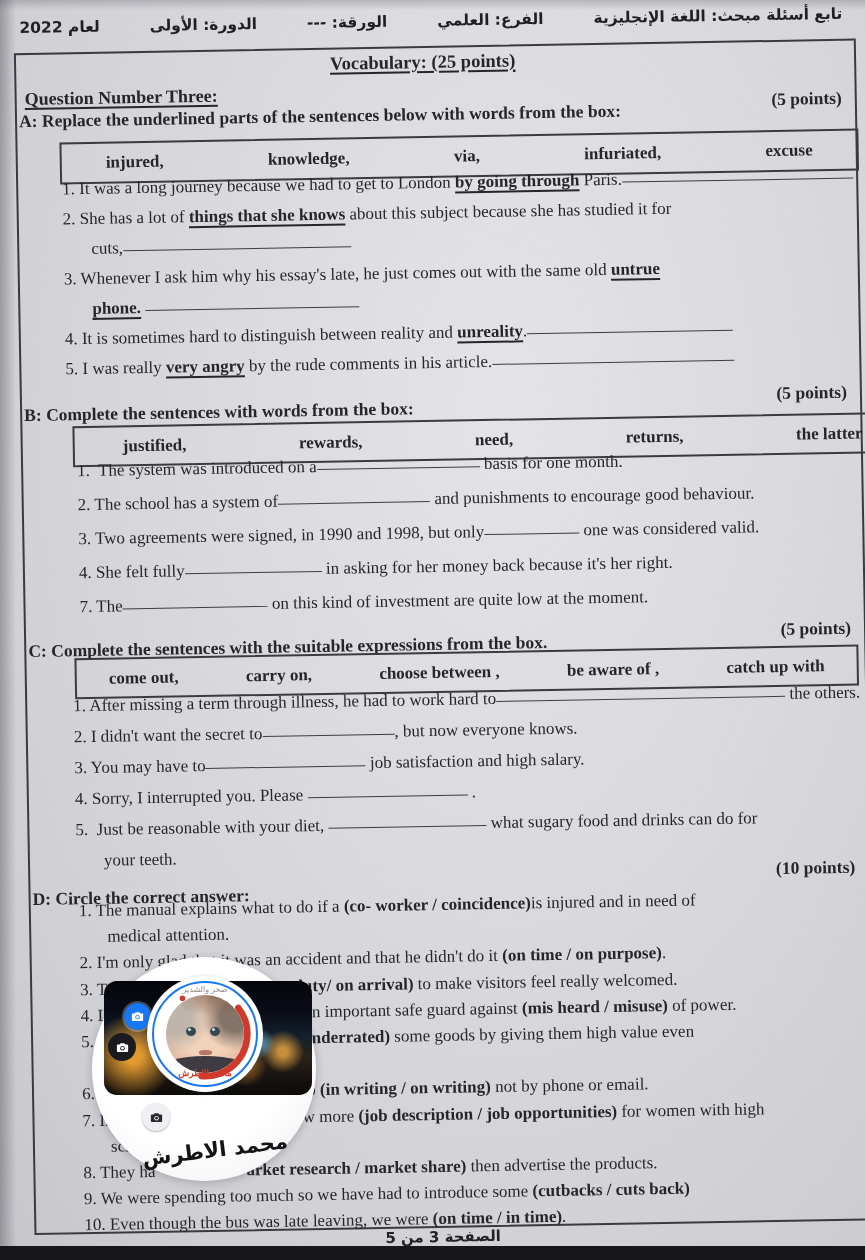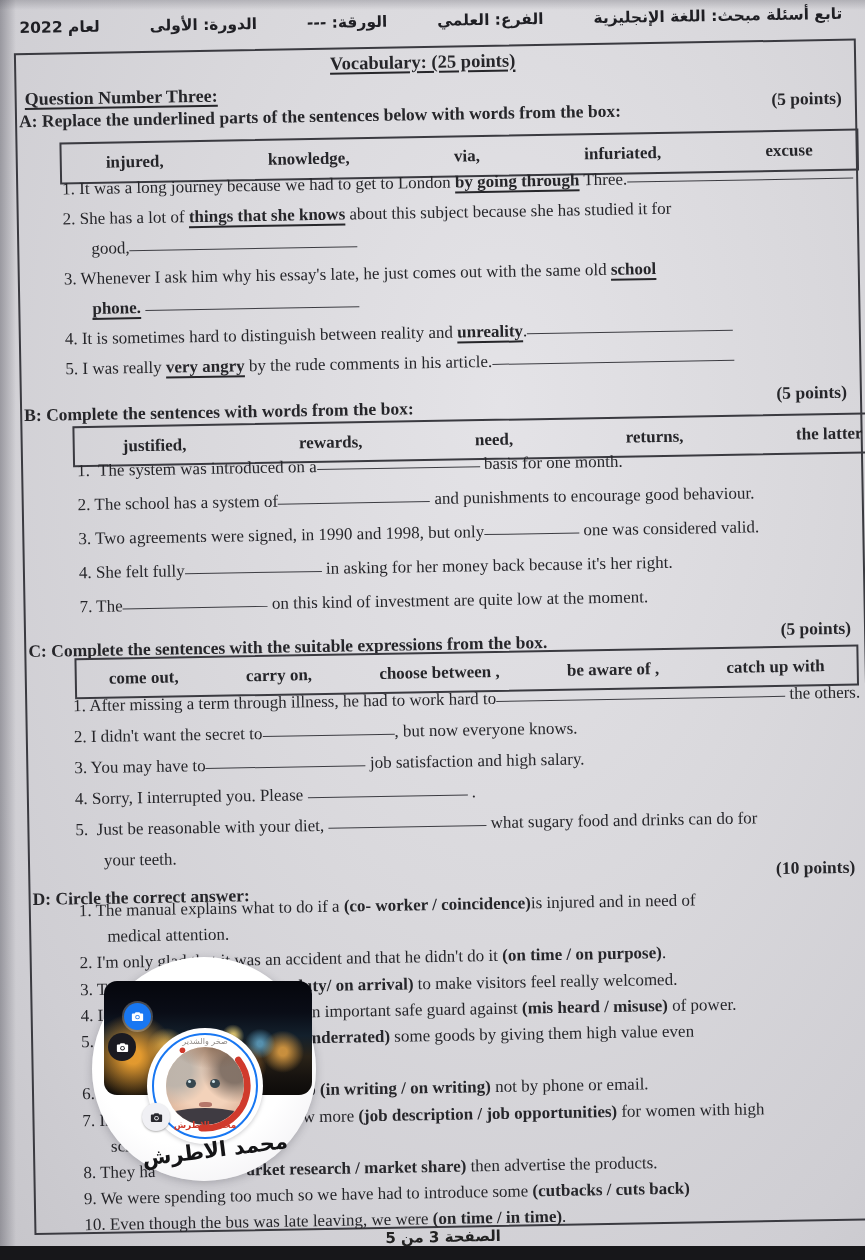--- a/index.html
+++ b/index.html
@@ -76,22 +76,22 @@
               radial-gradient(circle at 75% 55%, rgba(110,190,230,.7) 0 1.6%, rgba(110,190,230,0) 9%),
               radial-gradient(circle at 86% 62%, rgba(240,170,70,.8) 0 2.2%, rgba(240,170,70,0) 11%),
               radial-gradient(circle at 40% 70%, rgba(235,150,60,.7) 0 3%, rgba(235,150,60,0) 14%),
               radial-gradient(circle at 68% 74%, rgba(210,130,50,.6) 0 3%, rgba(210,130,50,0) 13%),
               linear-gradient(180deg,#05060c 0%,#0a0d17 28%,#13202c 48%,#2a2318 66%,#171310 84%,#0d0b09 100%);}
   .wm-ico{position:absolute;border-radius:50%;display:flex;align-items:center;justify-content:center;}
   .ico-blue{left:124px;top:1003px;width:27px;height:27px;background:#1877f2;box-shadow:0 0 0 2px rgba(255,255,255,.25);}
   .ico-dark{left:108px;top:1033px;width:28px;height:28px;background:#1a1a21;}
   .ico-light{left:142px;top:1103px;width:28px;height:28px;background:#f0f0f4;box-shadow:0 1px 2px rgba(0,0,0,.3);}
   .wm-ico svg{width:15px;height:15px;}
-  .wm-profile{position:absolute;left:147px;top:1028px;width:116px;height:116px;border-radius:50%;
-              background:#ffffff;box-shadow:0 1px 4px rgba(40,40,50,.25);}
+  .wm-profile{position:absolute;left:147px;top:976px;width:116px;height:116px;border-radius:50%;
+              background:#ffffff;box-shadow:0 1px 4px rgba(40,40,50,.25);font-family:Liberation Serif, serif;}
   .wm-profile .bluering{position:absolute;inset:5px;border:2.5px solid #1877f2;border-radius:50%;}
   .ring-top{position:absolute;top:9px;left:0;width:100%;text-align:center;font-size:8px;color:#8f8a86;}
   .ring-name{position:absolute;bottom:14px;left:0;width:100%;text-align:center;font-size:9px;font-weight:bold;color:#d03a2c;}
   .baby{position:absolute;inset:19px;border-radius:50%;overflow:hidden;
         background:radial-gradient(circle at 52% 40%, #f3d2ba 0 48%, #e3bda4 70%, #c7ab96 100%);}
   .baby .bg{position:absolute;inset:0;background:
         radial-gradient(circle at 12% 30%, rgba(185,178,170,.9) 0 18%, rgba(185,178,170,0) 40%),
         radial-gradient(circle at 88% 28%, rgba(120,105,95,.9) 0 16%, rgba(120,105,95,0) 38%);}
   .baby .hair{position:absolute;left:8%;top:-6%;width:90%;height:34%;border-radius:50%;
         background:radial-gradient(ellipse at 60% 20%, rgba(128,100,80,.85), rgba(128,100,80,0) 70%);}
@@ -129,24 +129,24 @@
       <span class="pts">(5 points)</span>
     </div>
     <div class="wordbox bx-a">
         <span>injured,</span>
         <span>knowledge,</span>
         <span>via,</span>
         <span>infuriated,</span>
         <span>excuse</span>
       </div>
     <div class="items it-a">
-        <div class="line"><span class="">1. It was a long journey because we had to get to London </span><span class="b u">by going through</span><span class=""> Three.</span><span class="bl" style="flex: 1 1 auto;"></span></div>
+        <div class="line"><span class="">1. It was a long journey because we had to get to London </span><span class="b u">by going through</span><span class=""> Paris.</span><span class="bl" style="flex: 1 1 auto;"></span></div>
         <div class="line"><span class="">2. She has a lot of </span><span class="b u">things that she knows</span><span class=""> about this subject because she has studied it for</span></div>
-        <div class="line" style="padding-left: 28px;"><span class="">good,</span><span class="bl" style="width: 228px;"></span></div>
-        <div class="line"><span class="">3. Whenever I ask him why his essay's late, he just comes out with the same old </span><span class="b u">school</span></div>
+        <div class="line" style="padding-left: 28px;"><span class="">cuts,</span><span class="bl" style="width: 228px;"></span></div>
+        <div class="line"><span class="">3. Whenever I ask him why his essay's late, he just comes out with the same old </span><span class="b u">untrue</span></div>
         <div class="line" style="padding-left: 28px;"><span class="b u">phone.</span><span class=""> </span><span class="bl" style="width: 214px;"></span></div>
         <div class="line"><span class="">4. It is sometimes hard to distinguish between reality and </span><span class="b u">unreality</span><span class="">.</span><span class="bl" style="width: 206px;"></span></div>
         <div class="line"><span class="">5. I was really </span><span class="b u">very angry</span><span class=""> by the rude comments in his article.</span><span class="bl" style="width: 242px;"></span></div>
       </div>
 
     <div class="sec-head sh-b">
       <span>B: Complete the sentences with words from the box:</span>
       <span class="pts">(5 points)</span>
     </div>
     <div class="wordbox bx-b">

